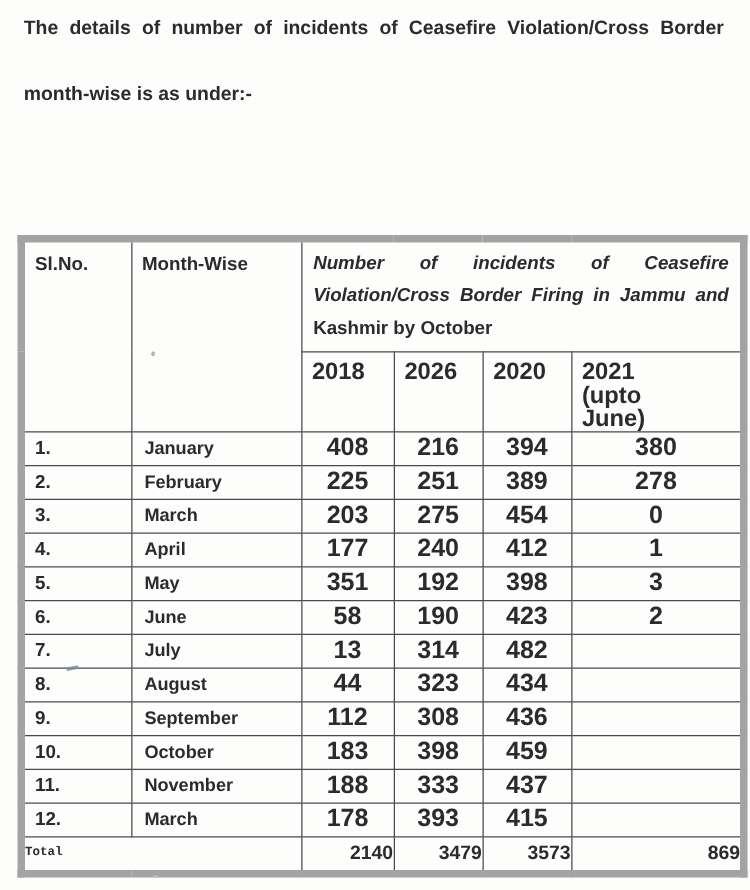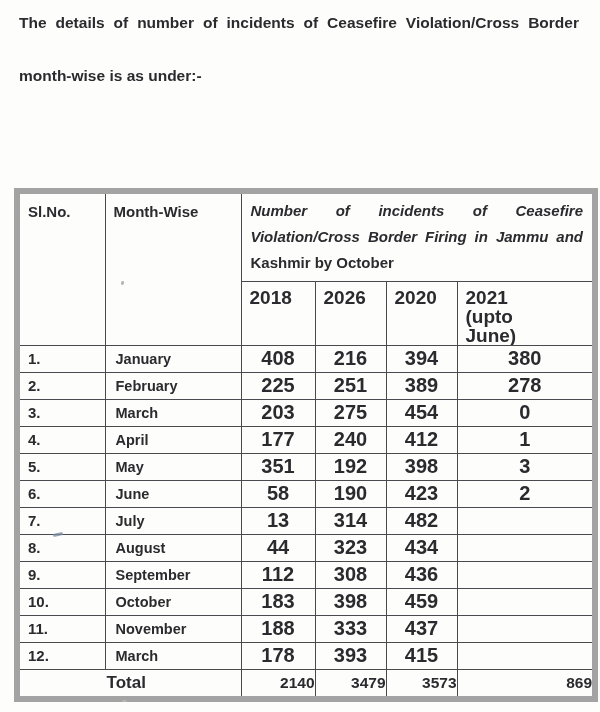--- a/index.html
+++ b/index.html
@@ -70,21 +70,21 @@
     vertical-align:top;
     padding:6px 0 0 8px;
     line-height:19px;
     font-size:19px;
   }
   .y4wrap { display:inline-block; width:92px; }
 
   td.sl   { padding-left:8px; font-size:15px; }
   td.month{ padding-left:10px; font-size:14.5px;margin-left:44px; }
   td.num  { text-align:center; font-size:20px; }
-  td.total-label { text-align:center; padding-right:8px; font-size:17px; }
+  td.total-label { text-align:left; padding-right:8px; font-size:10px;font-family:Liberation Mono, monospace; }
   td.tnum { text-align:right; font-size:15.5px; }
 
   
   .artifact { position:absolute; pointer-events:none; }
   .a1 { left:121px; top:281px; width:3px; height:4px; background:#8d8d90; border-radius:50%; opacity:.65; transform:rotate(20deg); }
   .a2 { left:53px;  top:533px; width:10px; height:3px; background:#7b8ba2; border-radius:2px; opacity:.8; transform:rotate(-12deg); }
   .a3 { left:122px; top:700px; width:5px; height:2px; background:#bcbcb8; border-radius:50%; opacity:.8; }
 </style>
 </head>
 <body>

